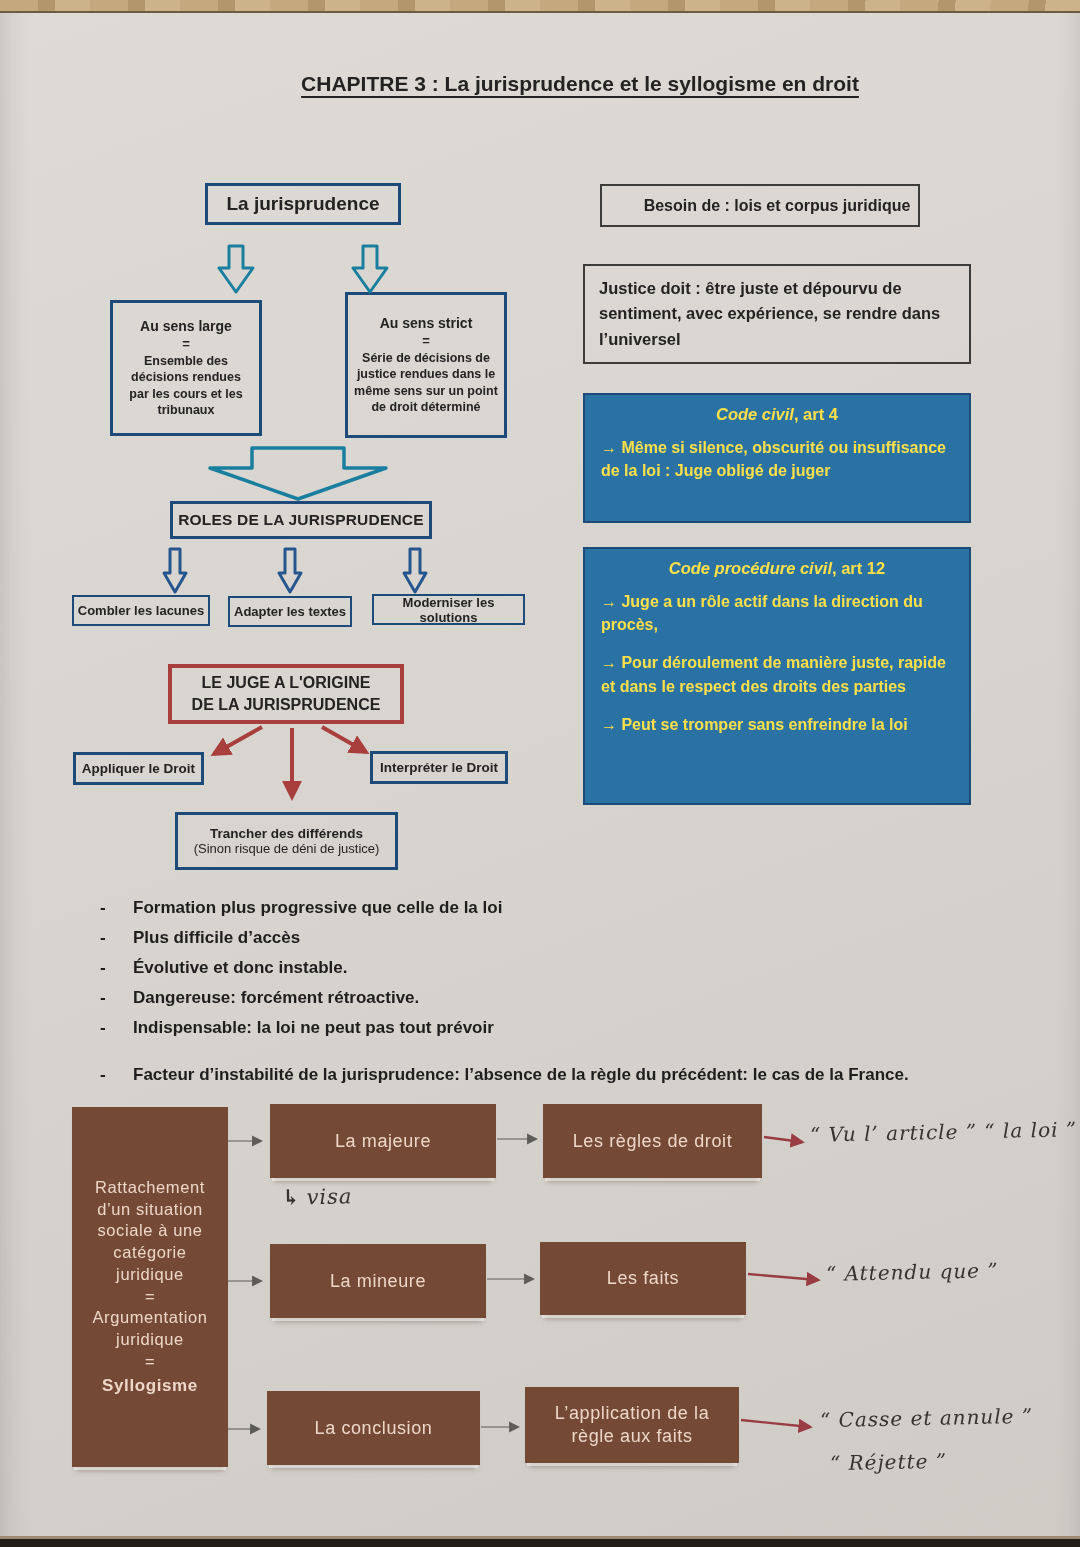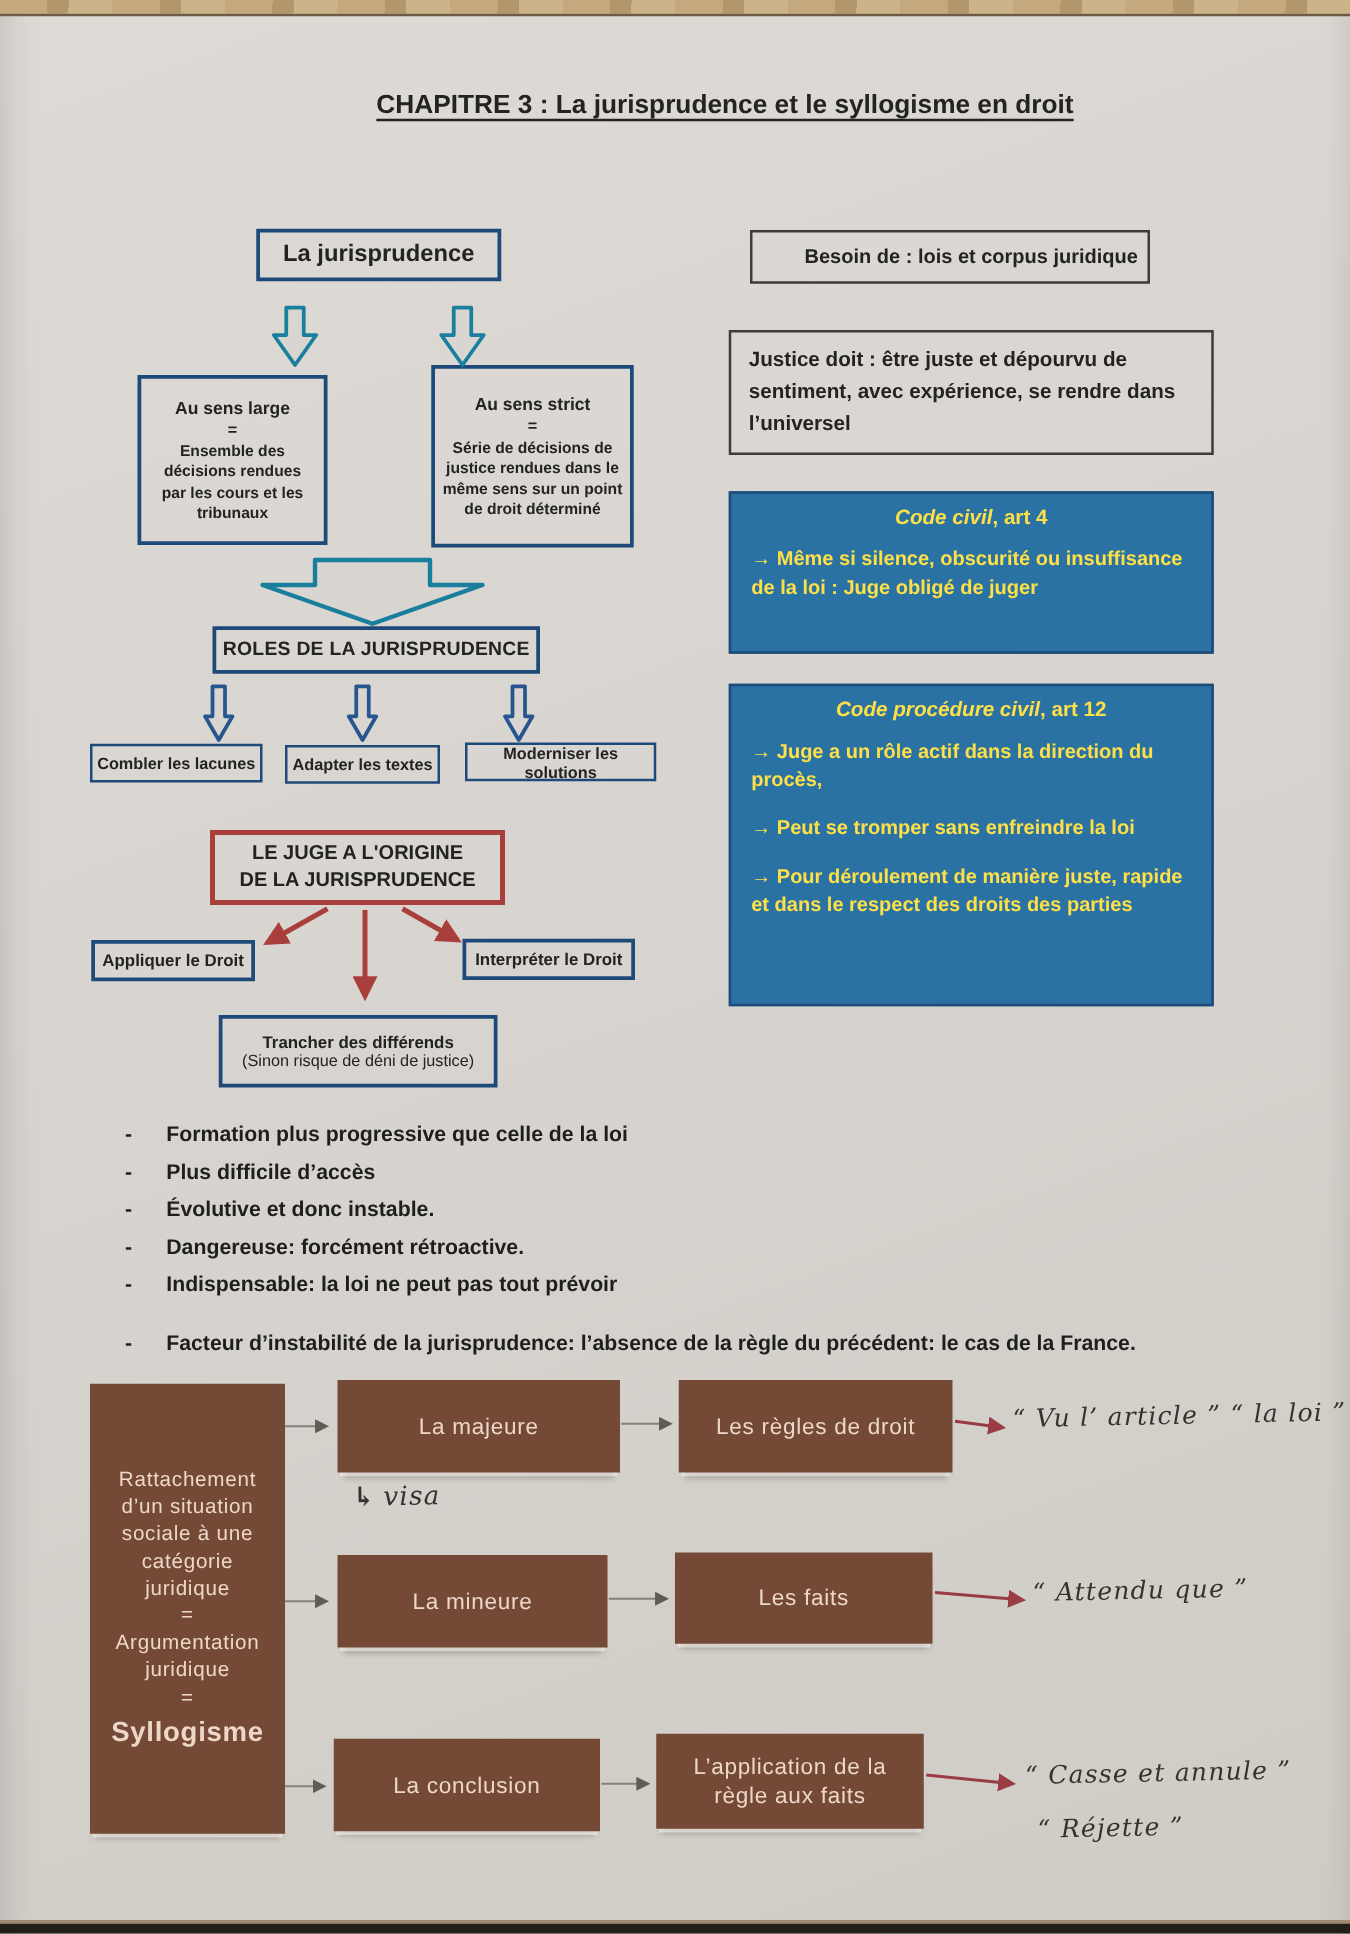--- a/index.html
+++ b/index.html
@@ -66,21 +66,21 @@
   .bullet.factor { margin-top:24px; font-weight:700; }
   
   .brown {
     position:absolute; background:#744a36; color:#eed7c9;
     display:flex; align-items:center; justify-content:center; text-align:center;
     font-size:18px; letter-spacing:.6px;
     box-shadow:0 5px 0 -2px rgba(250,248,242,.55), 0 8px 5px -4px rgba(60,40,30,.3);
   }
   .s-left { left:72px; top:1107px; width:156px; height:360px; font-size:16.5px; line-height:1.32; flex-direction:column; }
   .s-left .pre { white-space:pre-line; }
-  .s-left .boldline { font-weight:700; font-size:22px; margin-top:2px; }
+  .s-left .boldline { font-weight:700; font-size:17px; margin-top:2px; }
   .s-majeure     { left:270px; top:1104px; width:226px; height:74px; }
   .s-regles      { left:543px; top:1104px; width:219px; height:74px; }
   .s-mineure     { left:270px; top:1244px; width:216px; height:74px; }
   .s-faits       { left:540px; top:1242px; width:206px; height:73px; }
   .s-conclusion  { left:267px; top:1391px; width:213px; height:74px; }
   .s-application { left:525px; top:1387px; width:214px; height:76px; white-space:pre-line; line-height:1.3; }
   
   .hw {
     position:absolute; font-family:"DejaVu Serif", serif; font-style:italic;
     font-size:20px; color:#36322d; letter-spacing:1px; white-space:nowrap;
@@ -161,22 +161,22 @@
       <span class="it">Code civil</span><span>, art 4</span>
     </div>
     <p>→ Même si silence, obscurité ou insuffisance de la loi : Juge obligé de juger</p>
   </div>
 
   <div class="bluebox b-blue2">
     <div class="blue-title">
       <span class="it">Code procédure civil</span><span>, art 12</span>
     </div>
     <p>→ Juge a un rôle actif dans la direction du procès,</p>
+    <p>→ Pour déroulement de manière juste, rapide et dans le respect des droits des parties</p>
     <p>→ Peut se tromper sans enfreindre la loi</p>
-    <p>→ Pour déroulement de manière juste, rapide et dans le respect des droits des parties</p>
   </div>
 
   <div class="bullets">
     <div class="bullet">
         <span class="dash">-</span>
         <span>Formation plus progressive que celle de la loi</span>
       </div>
     <div class="bullet">
         <span class="dash">-</span>
         <span>Plus difficile d’accès</span>

